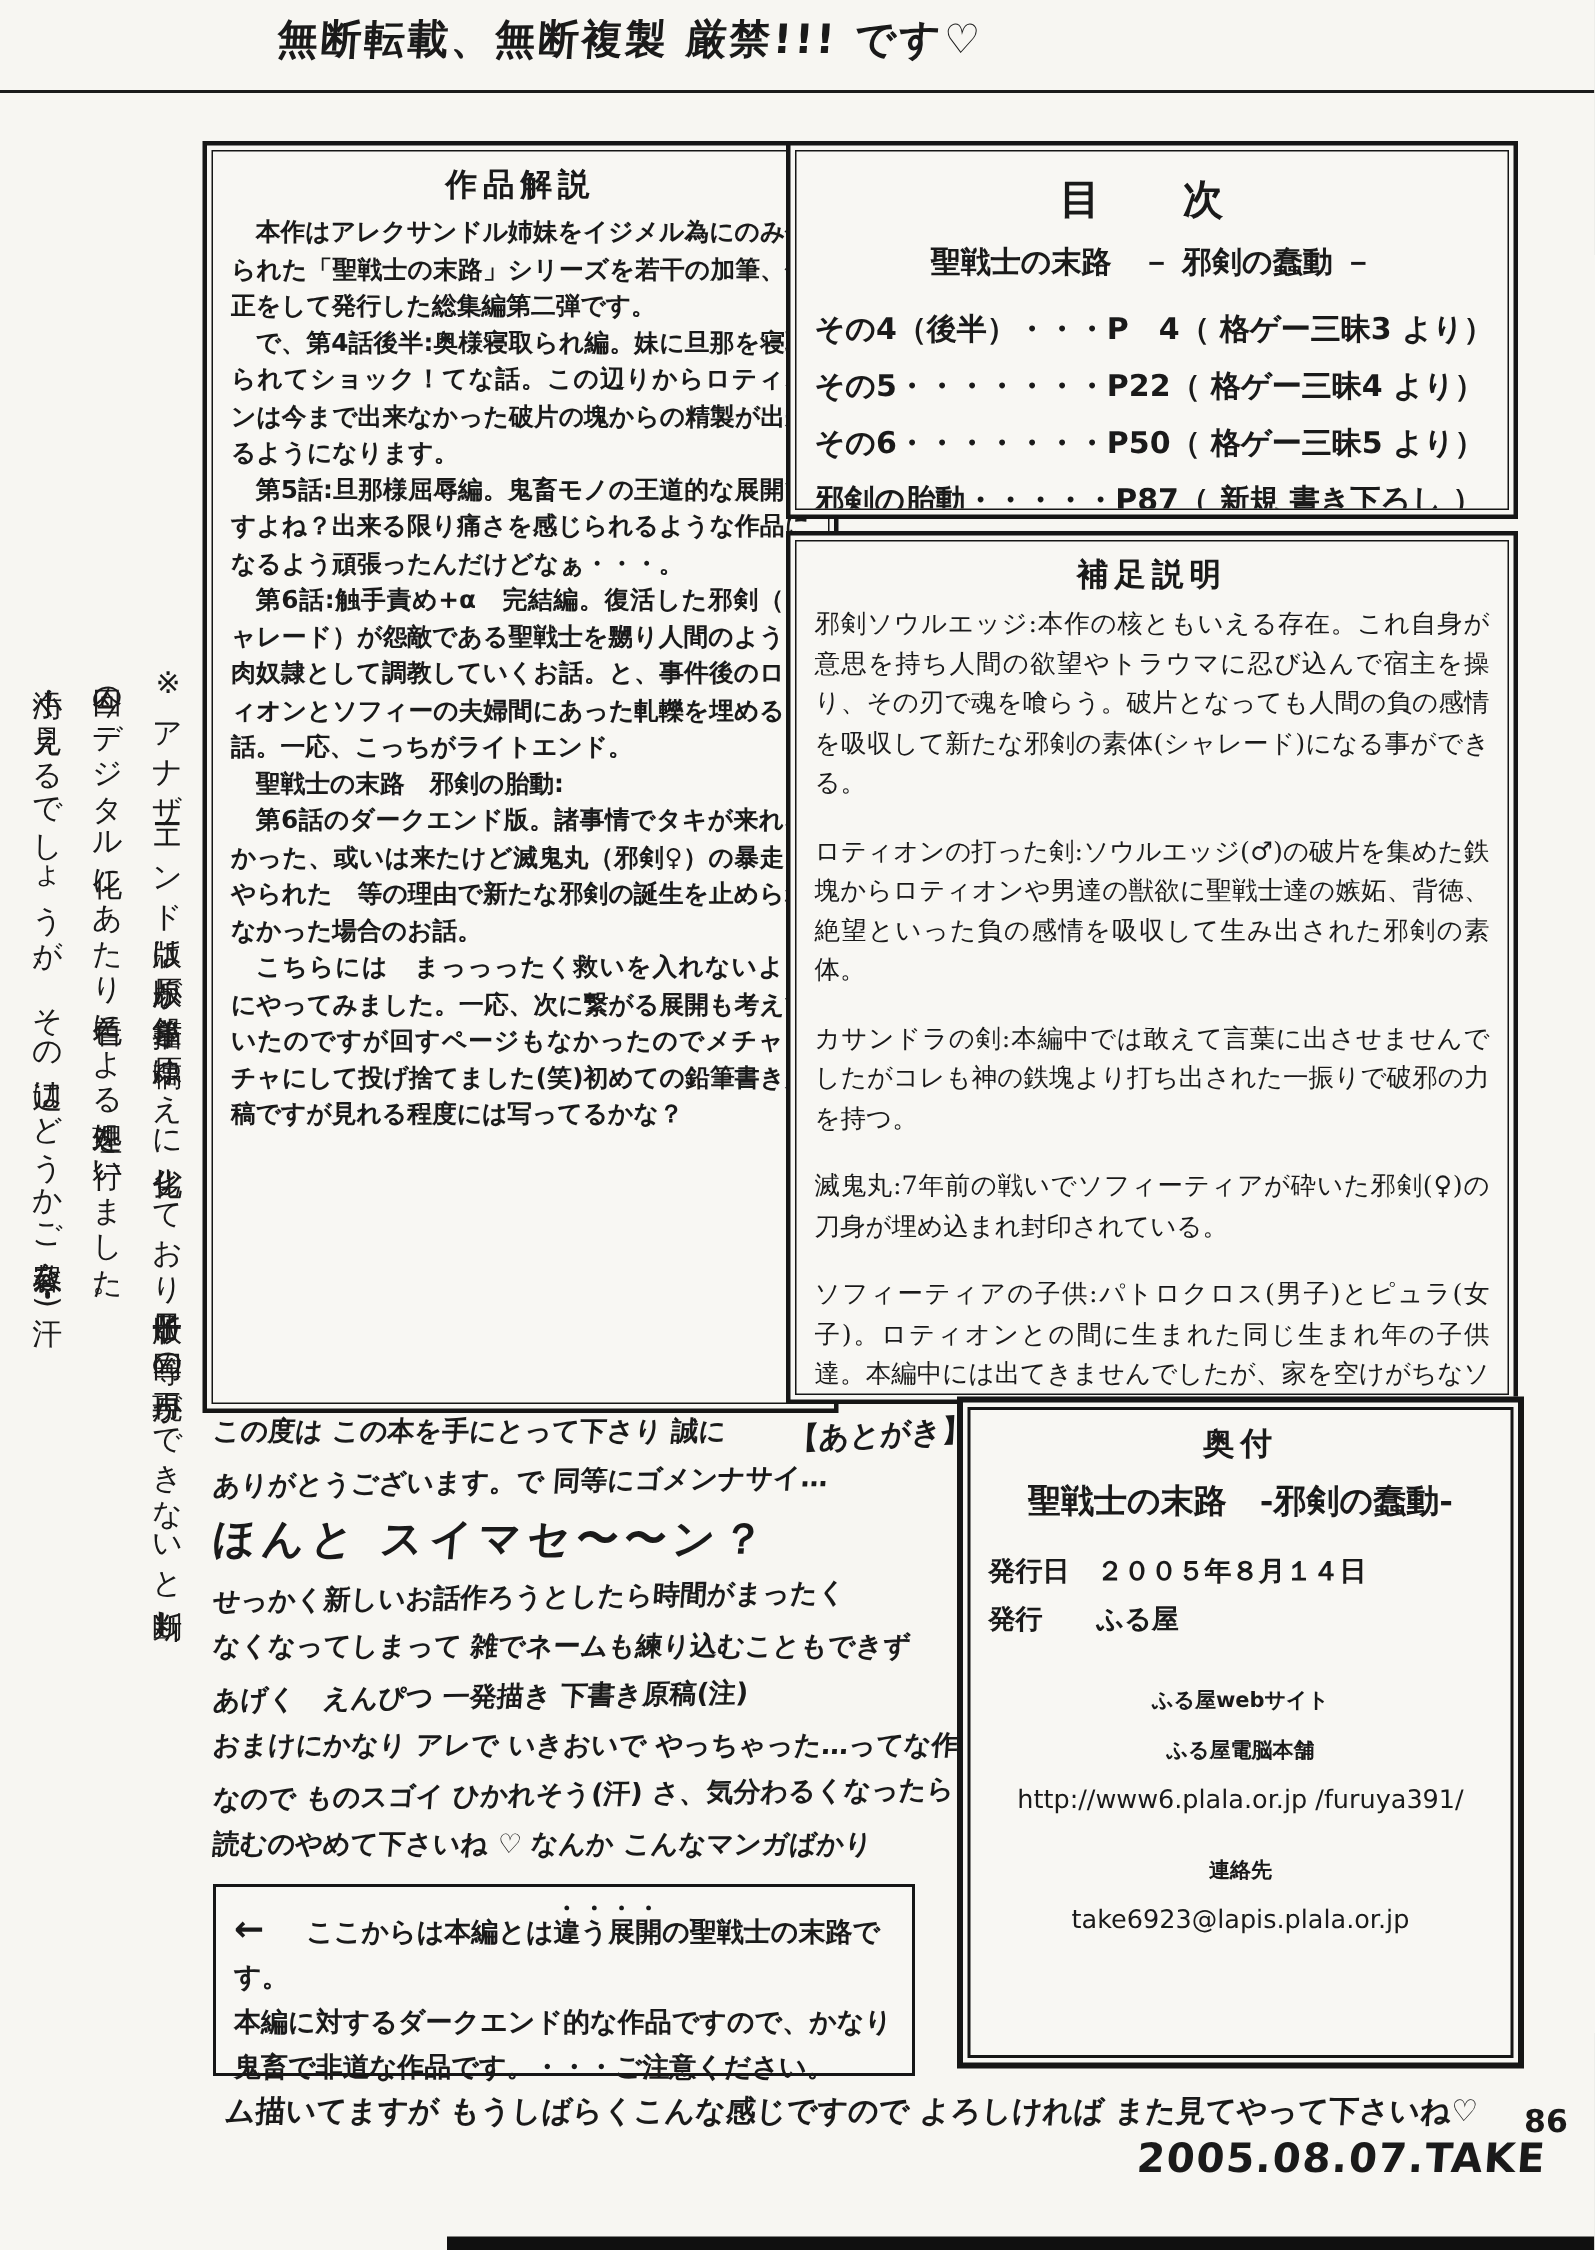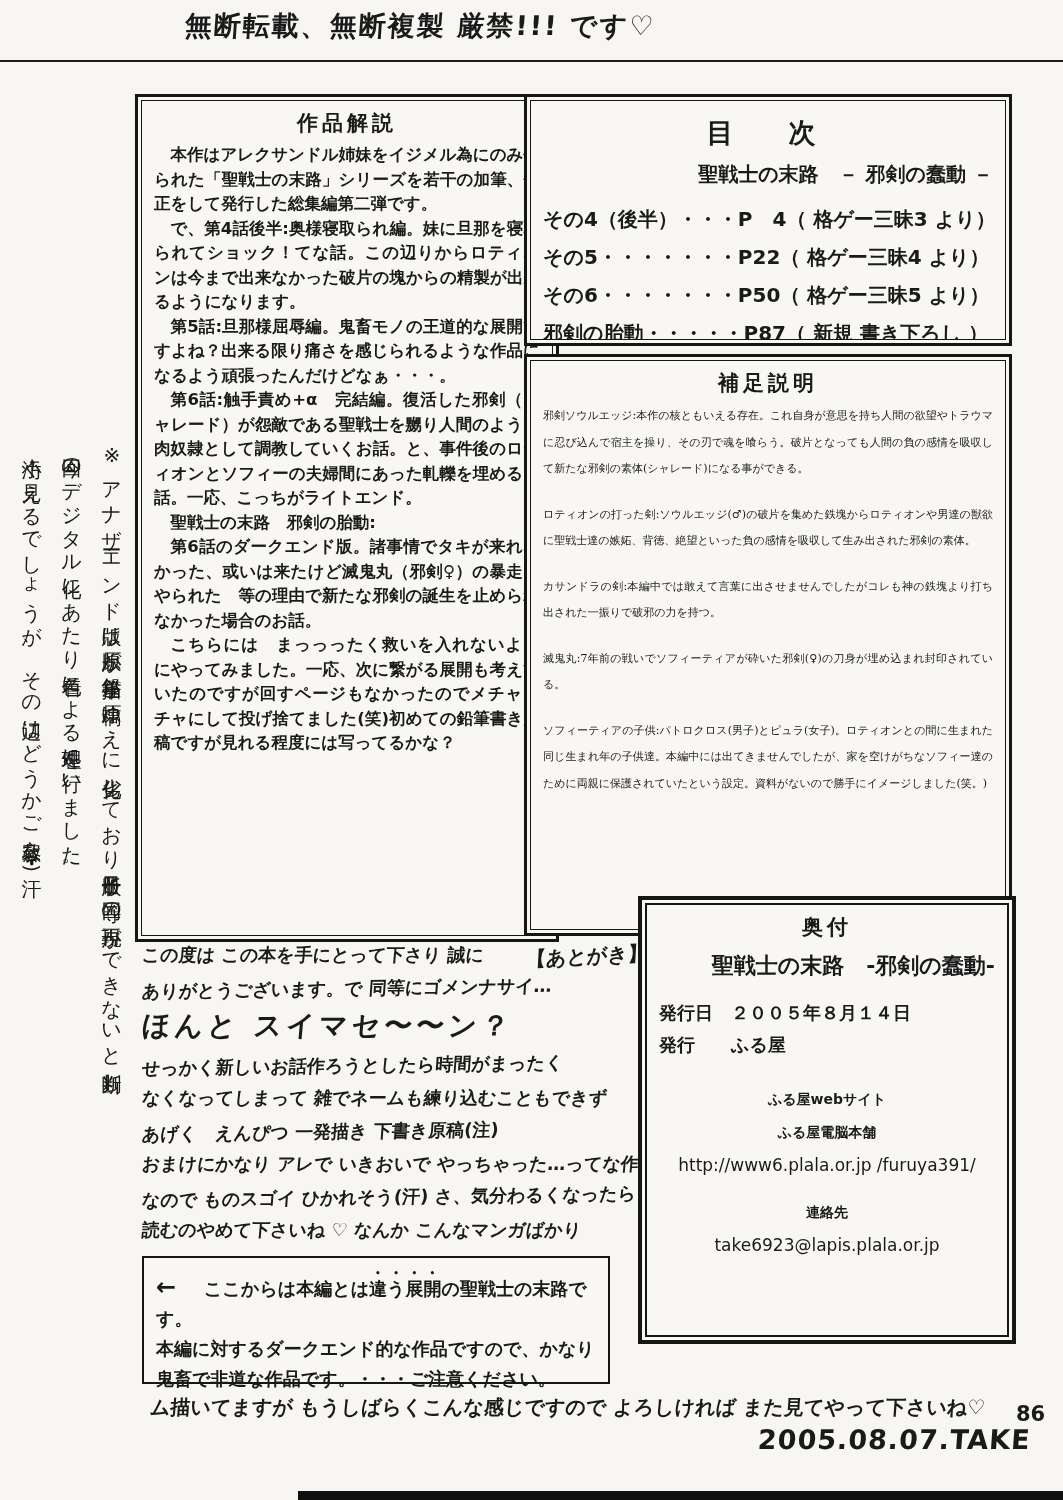--- a/index.html
+++ b/index.html
@@ -20,41 +20,41 @@
   .top-rule{position:absolute;left:0;top:60px;width:1063px;height:2px;background:#1c1c1c;}
   
   .side-note{position:absolute;left:6px;top:443px;height:1052px;width:126px;
     writing-mode:vertical-rl;text-orientation:mixed;font-size:20px;line-height:40px;letter-spacing:1px;}
   .side-note p{margin:0;}
   
   .commentary-body{font-size:16.5px;font-weight:bold;line-height:24.5px;text-align:justify;}
   .commentary-body p{margin:0;text-indent:1em;}
   
   .toc-title{font-size:27px;font-weight:bold;text-align:center;letter-spacing:14px;margin:6px 0 10px 0;}
-  .toc-subtitle{font-family:"DejaVu Serif",serif;font-weight:bold;font-size:20px;text-align:right;margin:0 0 12px 0;}
+  .toc-subtitle{font-family:"DejaVu Serif",serif;font-weight:bold;font-size:20px;text-align:center;margin:0 0 12px 0;}
   .toc-entry{font-size:20px;font-weight:bold;line-height:38px;white-space:nowrap;}
   
-  .supplement-body{font-family:"DejaVu Serif",serif;font-size:11px;line-height:26.5px;text-align:justify;}
+  .supplement-body{font-family:"DejaVu Serif",serif;font-size:17px;line-height:26.5px;text-align:justify;}
   .supplement-body p{margin:0 0 19px 0;}
   .supplement-body p:last-child{margin-bottom:0;}
   
   .hand{font-weight:bold;transform:skewX(-4deg);}
   .afterword{position:absolute;left:142px;top:938px;width:500px;height:312px;font-size:18px;line-height:33px;}
   .afterword .heading{position:absolute;right:-6px;top:2px;font-size:20px;transform:rotate(-3deg) skewX(-6deg);font-weight:bold;}
   .aw-line{white-space:nowrap;font-weight:bold;transform:skewX(-5deg);}
   .aw-line:nth-child(odd){transform:rotate(-0.8deg) skewX(-5deg);}
   .aw-line.big{font-size:28px;letter-spacing:4px;line-height:44px;}
   
   .warning-line{font-size:18px;font-weight:bold;line-height:30px;font-family:"DejaVu Serif",serif;}
   .em-dots{-webkit-text-emphasis:filled dot;text-emphasis:filled dot;
     -webkit-text-emphasis-position:over right;text-emphasis-position:over right;text-align:center;}
   .arrow-glyph{font-size:24px;font-weight:bold;margin-right:10px;font-family:"DejaVu Sans",sans-serif;}
   
   .colophon-line{font-size:18px;font-weight:bold;line-height:32px;}
-  .colophon-work{font-family:"DejaVu Serif",serif;font-size:22px;font-weight:bold;text-align:right;margin:10px 0 16px 0;}
+  .colophon-work{font-family:"DejaVu Serif",serif;font-size:22px;font-weight:bold;text-align:center;margin:10px 0 16px 0;}
   .colophon-center{text-align:center;font-size:14px;font-weight:bold;line-height:33px;}
   .colophon-url{font-size:17px;font-weight:normal;font-family:"DejaVu Sans",sans-serif;}
   
   .bottom-note{position:absolute;left:150px;top:1394px;width:840px;font-size:20px;white-space:nowrap;}
   .date-sig{position:absolute;left:758px;top:1424px;font-size:27px;letter-spacing:1px;}
   .page-number{position:absolute;left:1016px;top:1402px;font-size:21px;font-weight:bold;}
   .bottom-bar{position:absolute;left:298px;top:1491px;width:765px;height:9px;background:#101010;}
 </style>
 </head>
 <body>
@@ -122,21 +122,21 @@
     <div class="aw-line">読むのやめて下さいね ♡ なんか こんなマンガばかり</div>
   </div>
 
   <div class="sbox" style="left:142px;top:1256px;width:468px;height:128px;">
     <div class="warning-line">
       <span class="arrow-glyph">←</span><span>　ここからは本編とは</span><span class="em-dots">違う展開</span><span>の聖戦士の末路です。</span>
     </div>
     <div class="warning-line">本編に対するダークエンド的な作品ですので、かなり鬼畜で非道な作品です。・・・ご注意ください。</div>
   </div>
 
-  <div class="dbox thickbox" style="left:638px;top:896px;width:378px;height:448px;">
+  <div class="dbox thickbox" style="left:638px;top:931px;width:378px;height:448px;">
     <div class="dbox-in">
       <div class="box-title">奥付</div>
       <div class="colophon-work">聖戦士の末路　-邪剣の蠢動-</div>
       <div class="colophon-line">発行日　２００５年８月１４日</div>
       <div class="colophon-line">発行　　ふる屋</div>
       <div style="height:22px;"></div>
       <div class="colophon-center">ふる屋webサイト</div>
       <div class="colophon-center">ふる屋電脳本舗</div>
       <div class="colophon-center colophon-url">http://www6.plala.or.jp /furuya391/</div>
       <div style="height:14px;"></div>

